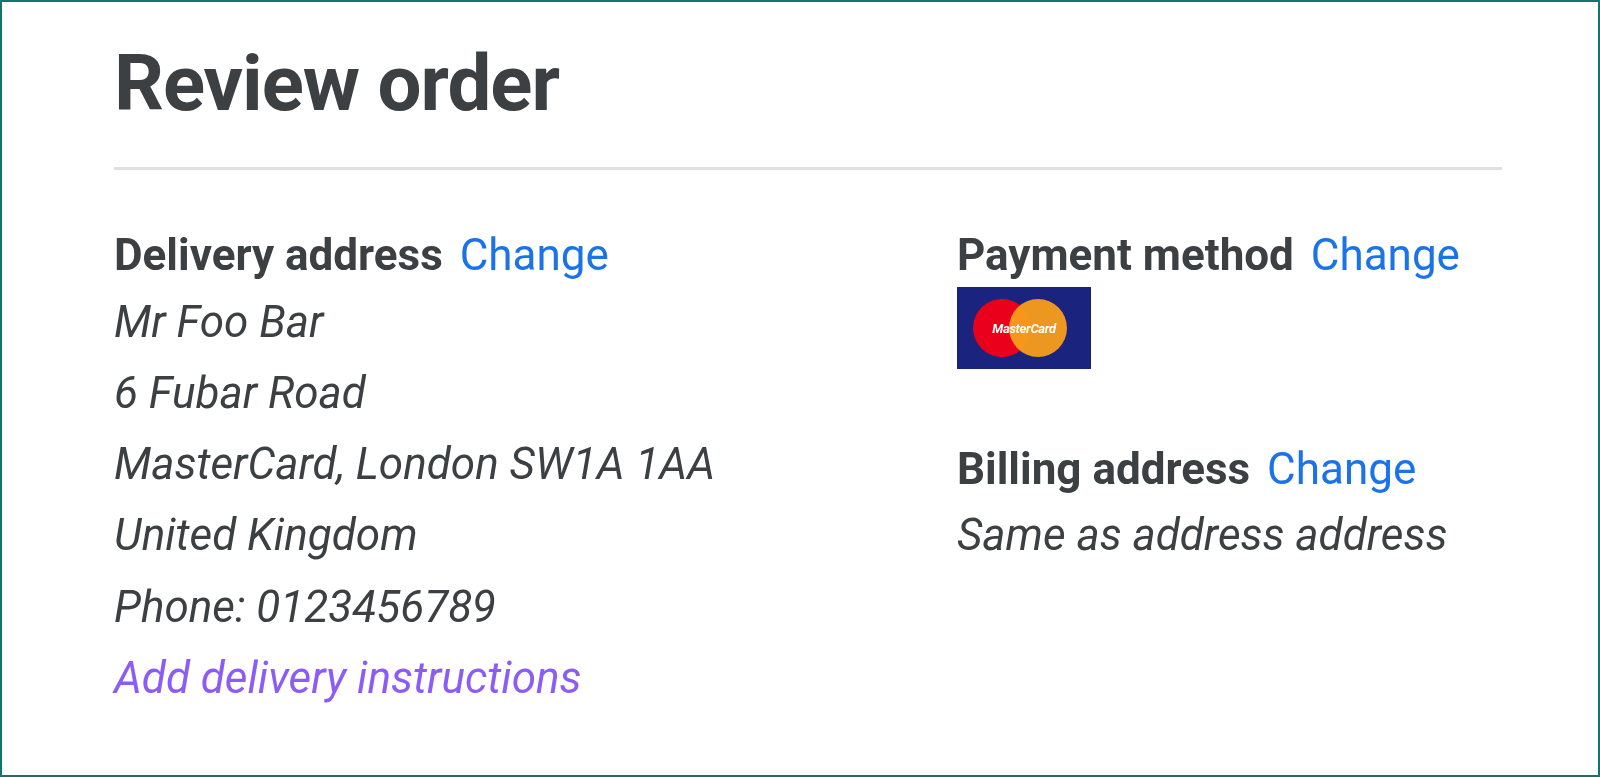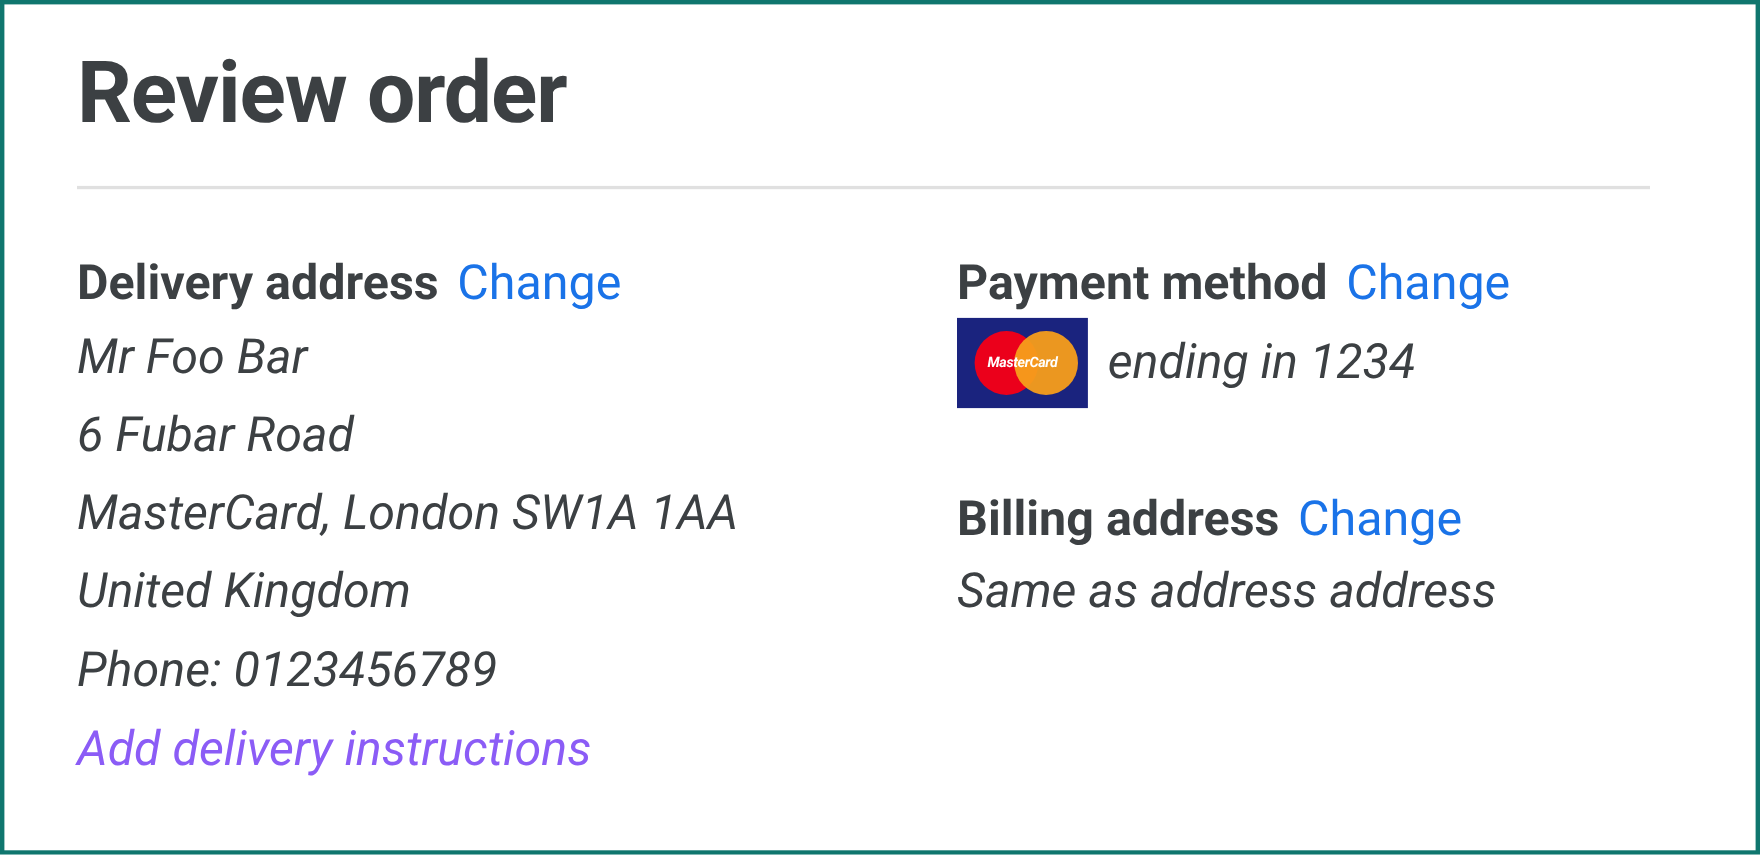--- a/index.html
+++ b/index.html
@@ -10,38 +10,38 @@
     background: #ffffff;
     font-family: "Google Sans", "Product Sans", Roboto, "Helvetica Neue", Arial, sans-serif;
     -webkit-font-smoothing: antialiased;
     color: #3c4043;
     overflow: hidden;
   }
   .frame {
     box-sizing: border-box;
     width: 1600px;
     height: 777px;
-    border: 4px solid #0f766e;
-    padding: 36px 96px 0 66px;
+    border: 2px solid #0f766e;
+    padding: 36px 96px 0 112px;
   }
   h1.title {
     margin: 0;
     font-weight: 700;
     font-size: 78px;
     letter-spacing: -1px;
     color: #3c4043;
   }
   .rule {
     border: none;
     border-top: 3px solid #e0e0e0;
     margin: 38px 0 60px 0;
   }
   .cols {
     display: flex;
-    gap: 40px;
+    gap: 83px;
   }
   .col-left  { flex: 0 0 760px; }
   .col-right { flex: 1 1 auto; }
 
   .section-head {
     font-size: 44px;
     line-height: 1.15;
     margin-bottom: 6px;
   }
   .section-head .label {
@@ -67,21 +67,21 @@
   }
 
   
   .pay-row {
     display: flex;
     align-items: center;
     gap: 18px;
     margin-top: 4px;
   }
   .mc-badge {
-    width: 119px;
+    width: 134px;
     height: 82px;
     background: #1a237e;
     position: relative;
     flex: 0 0 auto;
   }
   .mc-badge .c1, .mc-badge .c2 {
     position: absolute;
     width: 58px;
     height: 58px;
     border-radius: 50%;
@@ -129,21 +129,20 @@
       <div class="section-head">
         <span class="label">Payment method</span>
         <span class="change-link">Change</span>
       </div>
       <div class="pay-row">
         <div class="mc-badge">
           <div class="c1"></div>
           <div class="c2"></div>
           <div class="txt">MasterCard</div>
         </div>
-        <span class="body-text">ending in 1234</span>
       </div>
 
       <div class="billing-block">
         <div class="section-head">
           <span class="label">Billing address</span>
           <span class="change-link">Change</span>
         </div>
         <div class="body-text">Same as address address</div>
       </div>
     </div>

